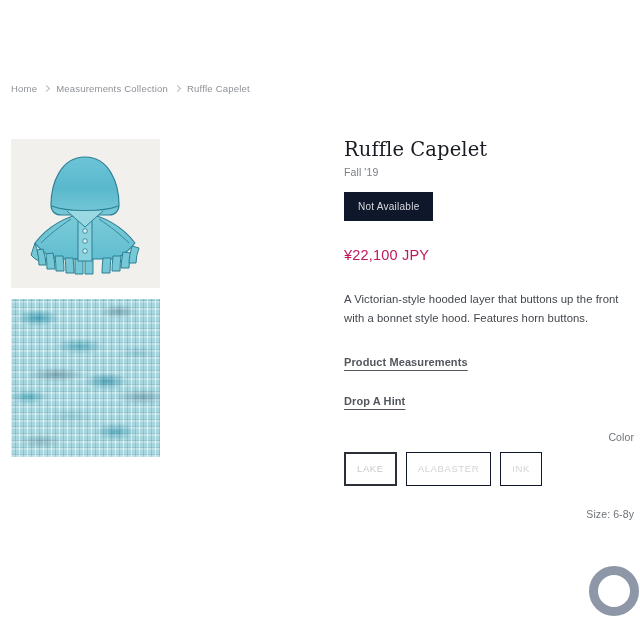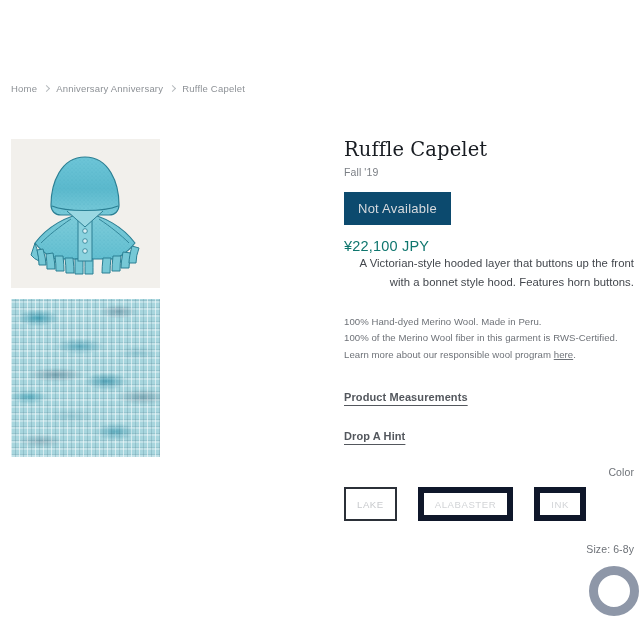--- a/index.html
+++ b/index.html
@@ -121,43 +121,43 @@
   .season {
     margin-top: 6px;
     font-size: 10.5px;
     color: #7b7f85;
     letter-spacing: 0.1px;
   }
 
   .avail-btn {
     margin-top: 14px;
     display: inline-block;
-    background: #0c4a6e;
+    background: #0f172a;
     color: #d7dade;
     border: none;
     font-family: "Liberation Sans", sans-serif;
-    font-size: 13px;
+    font-size: 10px;
     letter-spacing: 0.25px;
     padding: 9px 14px;
     cursor: pointer;
   }
 
   .price {
-    margin-top: 13px;
+    margin-top: 26px;
     font-size: 14.5px;
-    color: #0f766e;
+    color: #be185d;
     letter-spacing: 0.2px;
   }
 
   .description {
+    margin-top: 27px;
     font-size: 11.3px;
     line-height: 1.65;
     color: #43474d;
     letter-spacing: 0.05px;
-    text-align: right;
   }
 
   .fineprint {
     margin-top: 22px;
     font-size: 9.6px;
     line-height: 1.72;
     color: #6e7278;
     letter-spacing: 0.05px;
   }
   .fineprint a {
@@ -184,32 +184,32 @@
     margin-top: 22px;
     font-size: 10.5px;
     color: #6e7278;
     letter-spacing: 0.1px;
     text-align: right;
   }
 
   .option-row {
     margin-top: 9px;
     display: flex;
-    gap: 21px;
+    gap: 9px;
     flex-wrap: nowrap;
   }
   .option-btn {
     height: 34px;
     min-width: 38px;
     padding: 0 11px;
     display: flex;
     align-items: center;
     justify-content: center;
     background: #ffffff;
-    border: 6px solid #0f172a;
+    border: 1px solid #0f172a;
     font-family: "Liberation Sans", sans-serif;
     font-size: 9.6px;
     letter-spacing: 0.55px;
     color: #d2d4d7;
     cursor: pointer;
     white-space: nowrap;
   }
   .option-btn.selected {
     border: 2px solid #2b3038;
     color: #c8cacd;
@@ -227,21 +227,21 @@
     background: transparent;
     cursor: pointer;
   }
 </style>
 </head>
 <body>
 
 <nav class="breadcrumb">
   <a href="#">Home</a>
   <span class="crumb-sep"></span>
-  <a href="#">Anniversary Anniversary</a>
+  <a href="#">Measurements Collection</a>
   <span class="crumb-sep"></span>
   <a href="#">Ruffle Capelet</a>
 </nav>
 
 <div class="media-col">
 
   <div class="media-tile illustration">
     <svg viewBox="0 0 149 149" width="149" height="149">
       <defs>
         <linearGradient id="tealHood" x1="0" y1="0" x2="0" y2="1">
@@ -305,25 +305,20 @@
 
   <h1 class="product-title">Ruffle Capelet</h1>
   <div class="season">Fall '19</div>
 
   <button class="avail-btn">Not Available</button>
 
   <div class="price">¥22,100 JPY</div>
 
   <p class="description">A Victorian-style hooded layer that buttons up the front with a bonnet style hood. Features horn buttons.</p>
 
-  <div class="fineprint">
-    <div>100% Hand-dyed Merino Wool. Made in Peru.</div>
-    <div>100% of the Merino Wool fiber in this garment is RWS-Certified.</div>
-    <div><span>Learn more about our responsible wool program </span><a href="#">here</a><span>.</span></div>
-  </div>
 
   <div class="link-block">
     <span class="text-link">Product Measurements</span>
   </div>
 
   <div class="link-block hint">
     <span class="text-link">Drop A Hint</span>
   </div>
 
   <div class="field-label">Color</div>

